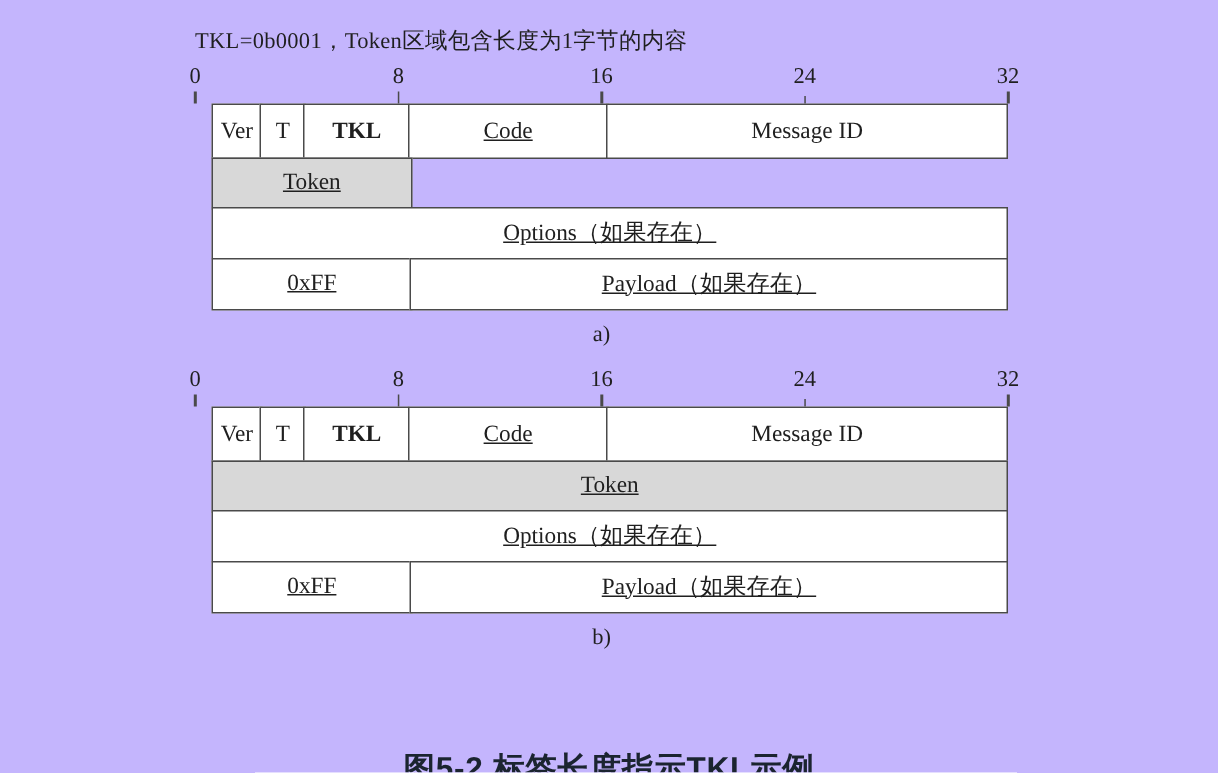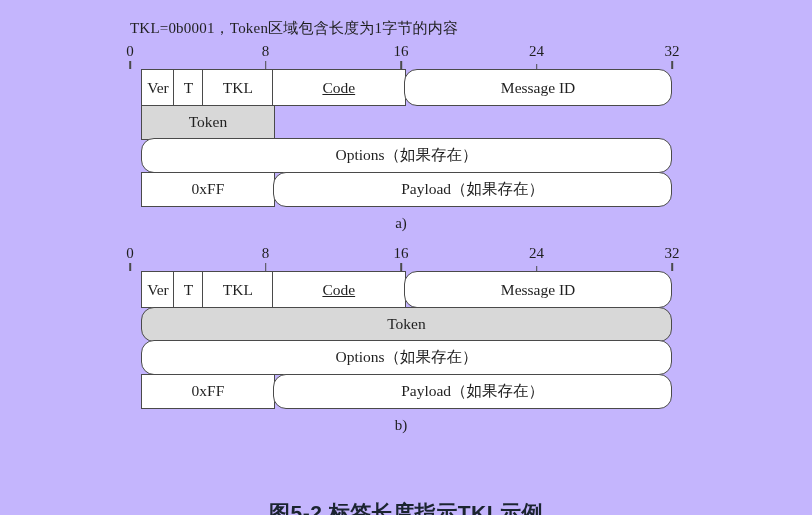--- a/index.html
+++ b/index.html
@@ -29,36 +29,36 @@
   .axis .num{
     position:absolute;top:-1px;transform:translateX(-50%);
     font-size:15px;line-height:15px;
   }
   .axis .tick{
     position:absolute;bottom:0;width:1.6px;height:8px;
     background:var(--line);transform:translateX(-50%);
   }
   .axis .tick.short{height:5px;}
   .row{display:flex;padding-left:11px;}
-  .row + .row{margin-top:-1.5px;}
+  .row + .row{margin-top:-1.5px;text-decoration:underline;}
   .cell{
     border:1.5px solid var(--line);
     background:#fff;
     display:flex;align-items:center;justify-content:center;
     font-size:15.5px;white-space:nowrap;
   }
   .cell + .cell{margin-left:-1.5px;}
   .h1 .cell{height:37px;}
   .h2 .cell{height:35px;}
   .w-ver{width:6.4%;}
   .w-t{width:5.7%;}
-  .w-tkl{width:13.4%;}
+  .w-tkl{width:13.4%;font-weight:bold;}
   .w-code{width:25.2%;text-decoration:underline;}
   .w-25{width:25.2%;}
-  .grow{flex:1 1 auto;border-radius:13px;}
+  .grow{flex:1 1 auto;}
   .token{background:var(--token-fill);}
   .sub{
     text-align:center;font-size:15px;margin-top:7px;line-height:18px;
   }
   .caption{
     position:absolute;top:498px;left:0;width:100%;
     text-align:center;
     font-family:"Liberation Sans","DejaVu Sans",sans-serif;
     font-weight:700;font-size:21px;line-height:30px;
     color:var(--caption);

